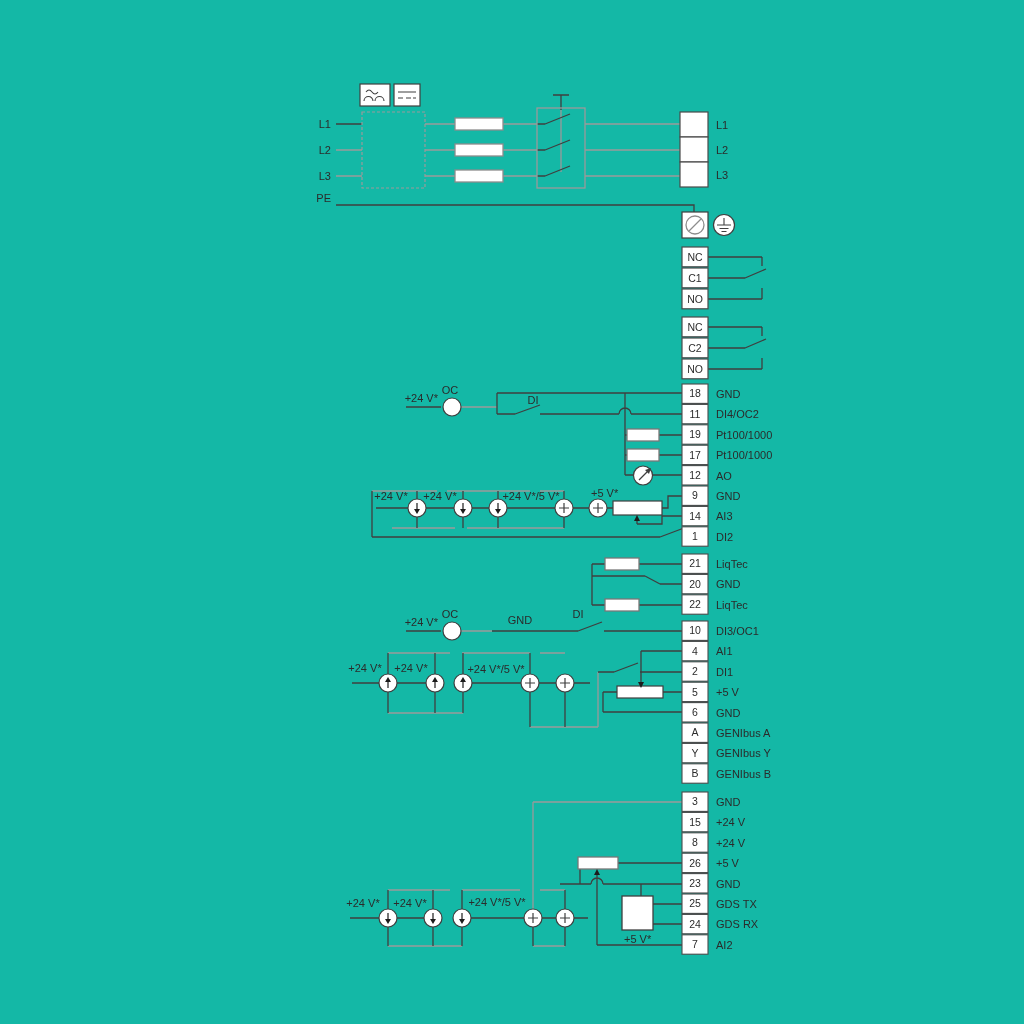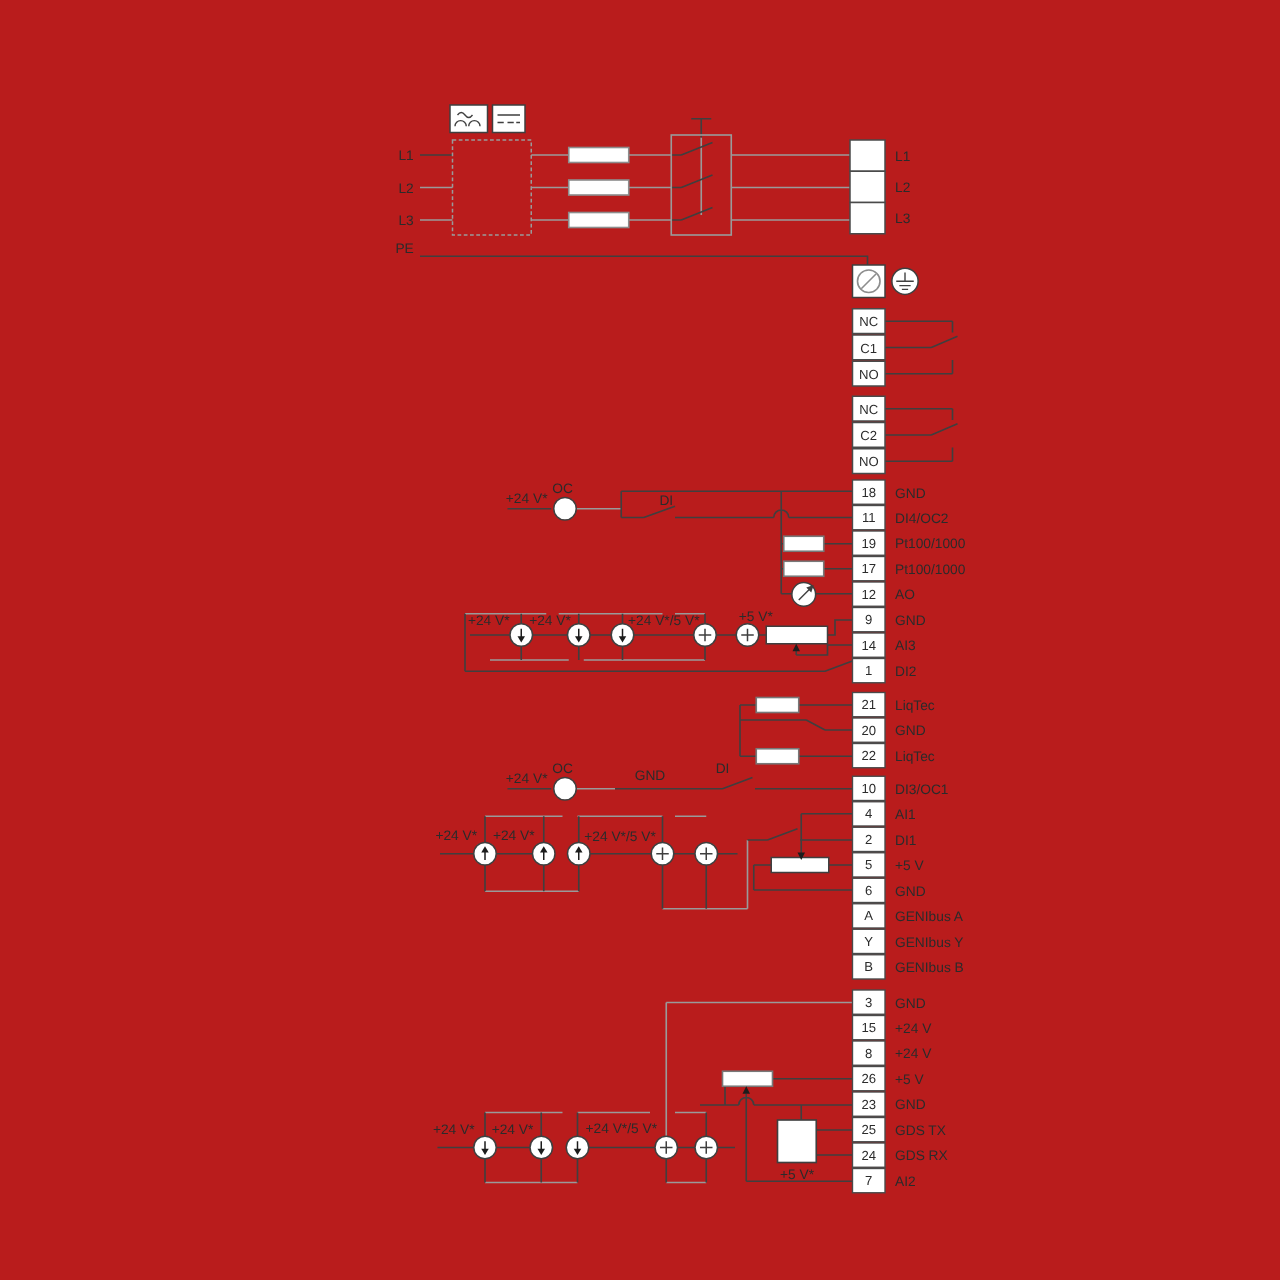--- a/index.html
+++ b/index.html
@@ -1,16 +1,16 @@
 <!DOCTYPE html>
 <html><head>
 <meta charset="utf-8">
 <style>
   html,body{margin:0;padding:0;background:#ffffff;}
-  #stage{position:relative;width:1024px;height:1024px;background:#b91c1c;overflow:hidden;}
+  #stage{position:relative;width:1024px;height:1024px;background:#14b8a6;overflow:hidden;}
   svg{display:block;}
   text{font-family:"Liberation Sans","DejaVu Sans",sans-serif;font-size:11px;fill:#2b2b2b;}
   .tnum{font-size:10.5px;}
 </style>
 </head>
 <body>
 <div id="stage">
 
 <svg width="1024" height="1024" viewBox="0 0 1024 1024">
 

